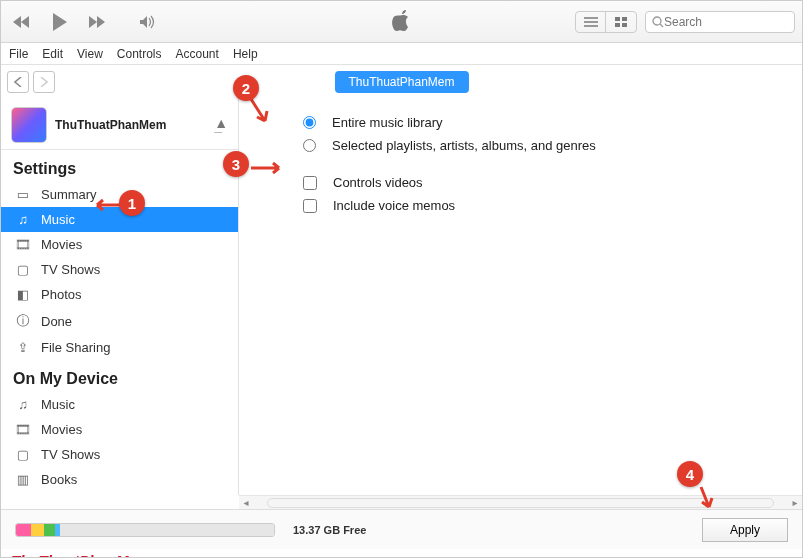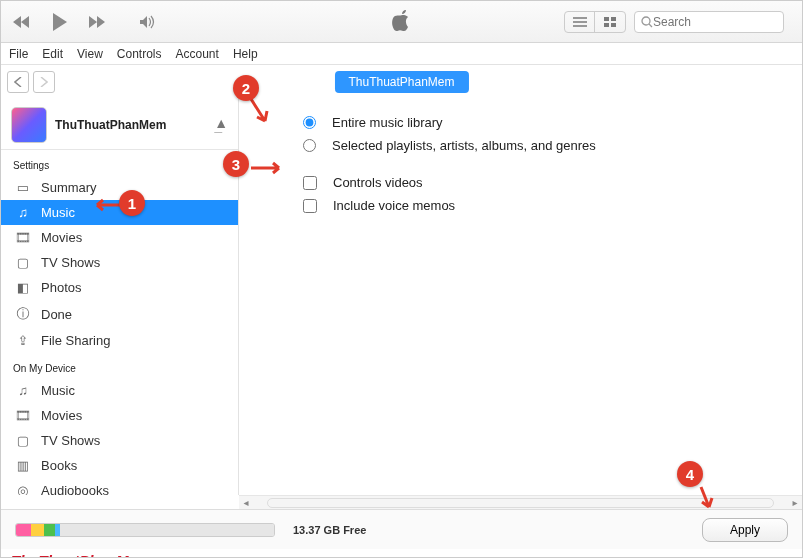--- a/index.html
+++ b/index.html
@@ -2,21 +2,21 @@
 <html><head>
 <meta charset="utf-8">
 <style>
 * { box-sizing: border-box; margin: 0; padding: 0; font-family: "Segoe UI", Arial, sans-serif; }
 body { width: 803px; height: 558px; background: #fff; position: relative; overflow: hidden; border: 1px solid #ccc; }
 
 
 .topbar { height: 42px; background: linear-gradient(#fbfbfb,#f1f1f1); border-bottom: 1px solid #d6d6d6; display: flex; align-items: center; padding: 0 10px; position: relative; }
 .play-controls { display: flex; align-items: center; gap: 18px; }
 .apple-logo { position: absolute; left: 50%; transform: translateX(-50%); }
-.top-right { position: absolute; right: 18px; display: flex; gap: 8px; align-items: flex-end; }
+.top-right { position: absolute; right: 7px; display: flex; gap: 8px; align-items: flex-end; }
 .viewseg { display:flex; border:1px solid #ccc; border-radius:4px; overflow:hidden; height:22px; }
 .viewseg div { width:30px; display:flex; align-items:center; justify-content:center; border-right:1px solid #ccc;}
 .viewseg div:last-child{border:none;}
 .searchbox { display:flex; align-items:center; border:1px solid #ccc; border-radius:4px; background:#fff; height:22px; padding:0 6px; width:150px;}
 .searchbox input { border:none; outline:none; font-size:12px; width:110px; color:#555;}
 .window-controls { position:absolute; right:6px; top:4px; display:flex; gap:12px; font-family: Arial; color:#555; font-size:13px;}
 
 
 .menubar { height:22px; border-bottom:1px solid #e2e2e2; display:flex; align-items:center; padding:0 8px; gap:14px; font-size:12px; color:#333;}
 
@@ -36,21 +36,21 @@
 .device-thumb { width:36px; height:36px; border-radius:5px; background:linear-gradient(135deg,#ff5f8d,#6a5cff,#3a7bff); border:1px solid #ccc;}
 .device-info { flex:1; font-size:12px;}
 .device-info .name { font-weight:600; color:#222;}
 .device-info .sub { display:flex; gap:10px; color:#666; font-size:11px; align-items:center; margin-top:2px;}
 .battery { display:flex; align-items:center; gap:2px;}
 .battery-body{ width:22px; height:10px; border:1px solid #6a6; border-radius:2px; position:relative;}
 .battery-body::after{content:'';position:absolute;right:-3px;top:2px;width:2px;height:4px;background:#6a6;border-radius:1px;}
 .battery-fill{height:100%;background:#4dbf4d;border-radius:1px;}
 .eject { color:#777; font-size:14px; cursor:pointer;}
 
-.section-label { font-size:10px; font-weight:400; color:#222; padding:10px 12px 4px;}
+.section-label { font-size:16px; font-weight:700; color:#222; padding:10px 12px 4px;}
 .nav-list { display:flex; flex-direction:column;}
 .nav-item { display:flex; align-items:center; gap:10px; padding:5px 14px; font-size:13px; color:#333; cursor:pointer;}
 .nav-item.selected { background:#1e90ff; color:#fff;}
 .nav-item .ic { width:16px; display:flex; justify-content:center; color:#666;}
 .nav-item.selected .ic { color:#fff;}
 
 
 .sync-head { display:flex; align-items:center; gap:10px; font-size:19px; color:#222; padding:8px 4px 16px 14px;}
 .sync-head input[type=checkbox]{ width:16px; height:16px; accent-color:#1e90ff;}
 .sync-songs { color:#999; font-size:17px;}
@@ -64,21 +64,21 @@
 .hscroll { height:14px; border-top:1px solid #e6e6e6; background:#f5f5f5; display:flex; align-items:center;}
 .hscroll .track{flex:1;height:10px;border:1px solid #ddd;margin:0 14px;border-radius:5px;position:relative;}
 .hscroll .arrow{width:14px;text-align:center;color:#888;font-size:10px;}
 
 
 .footer { height:40px; border-top:1px solid #ddd; display:flex; align-items:center; gap:10px; padding:0 14px; background:#fafafa;}
 .capacity-bar { width:260px; height:14px; border:1px solid #ccc; border-radius:3px; overflow:hidden; display:flex;}
 .seg{height:100%;}
 .free-label{font-size:11px;color:#333;font-weight:600;margin-left:8px;}
 .spacer{flex:1;}
-.btn { min-width:86px; height:24px; border:1px solid #bbb; border-radius:8px; background:linear-gradient(#fefefe,#efefef); font-size:12px; cursor:pointer;}
+.btn { min-width:86px; height:24px; border:1px solid #bbb; border-radius:0; background:linear-gradient(#fefefe,#efefef); font-size:12px; cursor:pointer;}
 .btn.primary { background:#1e90ff; color:#fff; border-color:#1477d6;}
 
 
 .watermark { height:22px; display:flex; align-items:center; padding:0 10px; font-weight:700; font-style:italic; font-size:15px;}
 .watermark .a{color:#d11a2d;} .watermark .b{color:#1b8a3a;}
 
 
 .callout { position:absolute; width:26px; height:26px; border-radius:50%; background:#e13b2b; color:#fff; font-weight:700; font-size:15px; display:flex; align-items:center; justify-content:center; z-index:50; box-shadow:0 1px 3px rgba(0,0,0,.3);}
 .arrow-red { position:absolute; z-index:49;}
 

